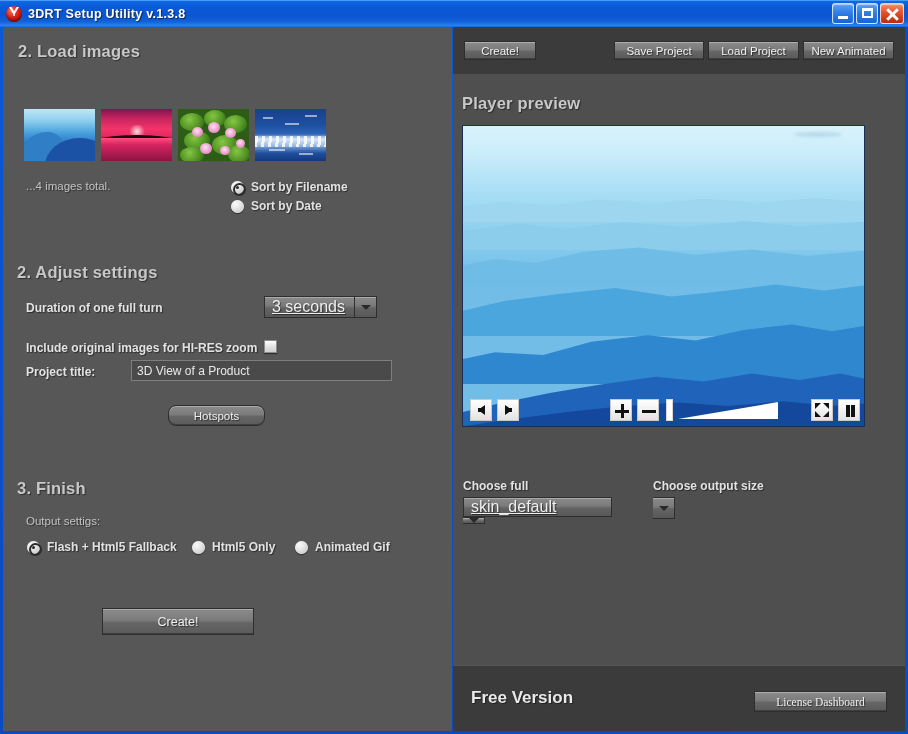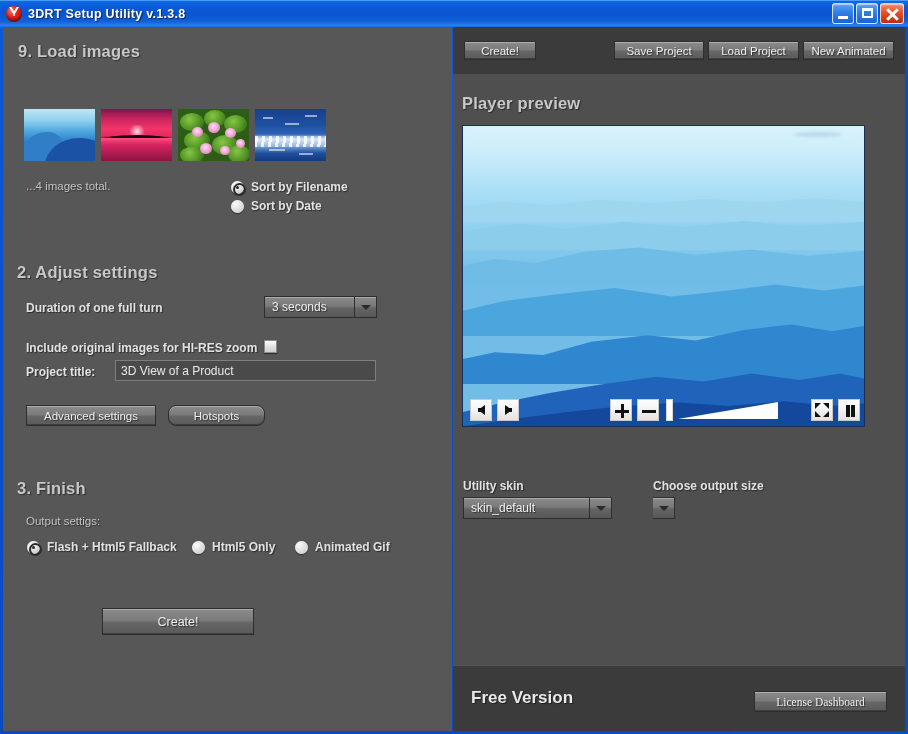--- a/index.html
+++ b/index.html
@@ -178,24 +178,25 @@
     box-shadow: inset 0 1px 0 rgba(255,255,255,.30), inset 0 -1px 0 rgba(0,0,0,.30);
     cursor: default;
   }
 
   
   .dropdown { display: flex; height: 22px; }
   .dd-face {
     flex: 1 1 auto;
     background: linear-gradient(to bottom, #8a8a8a 0%, #7a7a7a 45%, #646464 55%, #585858 100%);
     border: 1px solid #2e2e2e;
-    color: #efefef; font-size: 12px;
+    color: #efefef; font-size: 16px;
     display: flex; align-items: center; padding-left: 7px;
     text-shadow: 1px 1px 1px rgba(0,0,0,.5);
     box-shadow: inset 0 1px 0 rgba(255,255,255,.28);
+    text-decoration: underline;
   }
   .dd-arrow {
     width: 22px;
     background: linear-gradient(to bottom, #8a8a8a 0%, #7a7a7a 45%, #646464 55%, #585858 100%);
     border: 1px solid #2e2e2e; border-left: none;
     display: flex; align-items: center; justify-content: center;
     box-shadow: inset 0 1px 0 rgba(255,255,255,.28);
   }
   .dd-arrow i {
     width: 0; height: 0;
@@ -294,21 +295,21 @@
         </span>
       <span class="tb-btn close">
           <span class="x1"></span>
           <span class="x2"></span>
         </span>
     </span>
   </div>
 
   <div id="left-panel">
 
-    <div class="section-h" style="position:absolute;left:15px;top:15px;">9. Load images</div>
+    <div class="section-h" style="position:absolute;left:15px;top:15px;">2. Load images</div>
 
     <div id="thumbs">
       <div class="thumb th-mtn"></div>
       <div class="thumb th-sun">
         <span class="glow"></span>
         <span class="ray" style="transform:rotate(-42deg)"></span>
         <span class="ray" style="transform:rotate(-26deg)"></span>
         <span class="ray" style="transform:rotate(-12deg)"></span>
         <span class="ray" style="transform:rotate(2deg)"></span>
         <span class="ray" style="transform:rotate(16deg)"></span>
@@ -360,25 +361,24 @@
       <span class="dd-face">3 seconds</span>
       <span class="dd-arrow">
           <i></i>
         </span>
     </div>
 
     <div class="lbl" style="position:absolute;left:23px;top:314px;">Include original images for HI-RES zoom</div>
     <span class="checkbox" style="position:absolute;left:261px;top:313px;"></span>
 
     <div class="lbl" style="position:absolute;left:23px;top:338px;">Project title:</div>
-    <div class="textfield" style="position:absolute;left:112px;top:333px;width:261px;">
+    <div class="textfield" style="position:absolute;left:128px;top:333px;width:261px;">
       <span>3D View of a Product</span>
     </div>
 
-    <div class="btn" style="position:absolute;left:23px;top:378px;width:130px;height:21px;">Advanced settings</div>
     <div class="btn" style="position:absolute;left:165px;top:378px;width:97px;height:21px;border-radius:8px;">Hotspots</div>
 
     <div class="section-h" style="position:absolute;left:14px;top:452px;">3. Finish</div>
 
     <div class="lbl-soft" style="position:absolute;left:23px;top:488px;">Output settigs:</div>
 
     <div class="opt-row" style="position:absolute;left:24px;top:513px;">
       <span class="radio on"></span>
       <span class="lbl">Flash + Html5 Fallback</span>
     </div>
@@ -455,22 +455,22 @@
             <polygon points="15,15 9,15 15,9" fill="#111"></polygon>
           </svg>
         </span>
         <span class="pbtn" style="left:375px;">
             <span class="pause-l"></span>
             <span class="pause-r"></span>
           </span>
       </div>
     </div>
 
-    <div class="lbl" style="position:absolute;left:10px;top:452px;">Utility skin</div>
-    <div class="dropdown" style="position:absolute;left:10px;top:470px;width:149px;">
+    <div class="lbl" style="position:absolute;left:10px;top:452px;">Choose full</div>
+    <div class="dropdown" style="position:absolute;left:10px;top:470px;width:149px;flex-direction:column;">
       <span class="dd-face">skin_default</span>
       <span class="dd-arrow">
           <i></i>
         </span>
     </div>
 
     <div class="lbl" style="position:absolute;left:200px;top:452px;">Choose output size</div>
     <div class="dropdown" style="position:absolute;left:200px;top:470px;width:155px;">
       <span class="dd-arrow">
           <i></i>

